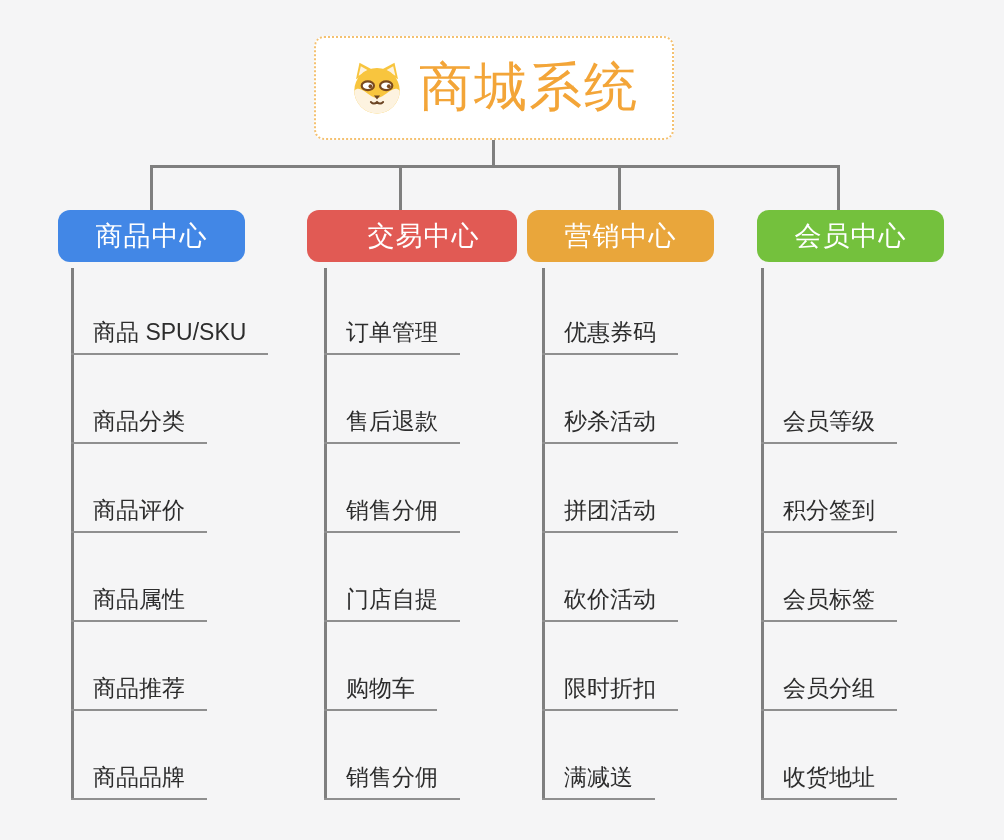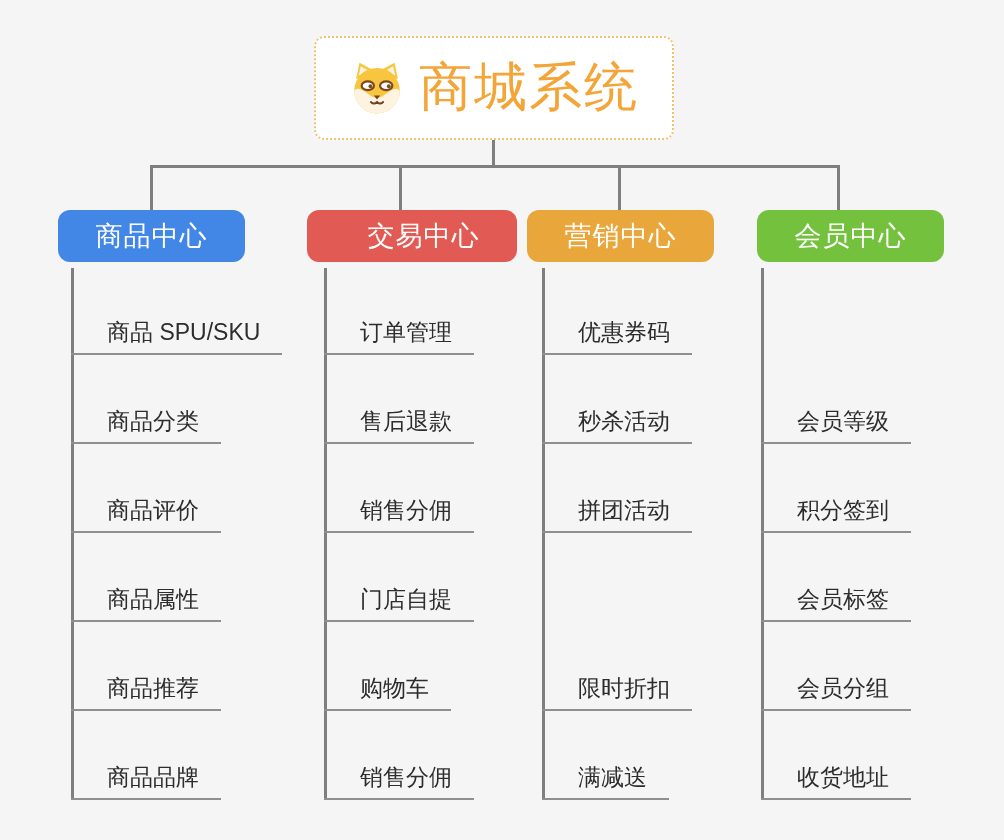--- a/index.html
+++ b/index.html
@@ -72,21 +72,21 @@
   .sp1{left:324px;}
   .sp2{left:542px;}
   .sp3{left:761px;}
 
   
   .item{
     position:absolute;
     font-size:23px;
     line-height:26px;
     color:#2d2d2d;
-    padding:0 22px 8px 36px;
+    padding:0 22px 8px 22px;
     border-bottom:2px solid #8f8f8f;
     white-space:nowrap;
   }
   .col0{left:71px;}
   .col1{left:324px;}
   .col2{left:542px;}
   .col3{left:761px;}
   .row0{top:319px;}
   .row1{top:408px;}
   .row2{top:497px;}
@@ -144,20 +144,21 @@
   <div class="item col1 row0">订单管理</div>
   <div class="item col1 row1">售后退款</div>
   <div class="item col1 row2">销售分佣</div>
   <div class="item col1 row3">门店自提</div>
   <div class="item col1 row4">购物车</div>
   <div class="item col1 row5">销售分佣</div>
 
   <div class="item col2 row0">优惠券码</div>
   <div class="item col2 row1">秒杀活动</div>
   <div class="item col2 row2">拼团活动</div>
+  <div class="item col2 row3">砍价活动</div>
   <div class="item col2 row4">限时折扣</div>
   <div class="item col2 row5">满减送</div>
 
   <div class="item col3 row1">会员等级</div>
   <div class="item col3 row2">积分签到</div>
   <div class="item col3 row3">会员标签</div>
   <div class="item col3 row5">收货地址</div>
   <div class="item col3 row4">会员分组</div>
 
 </div>

